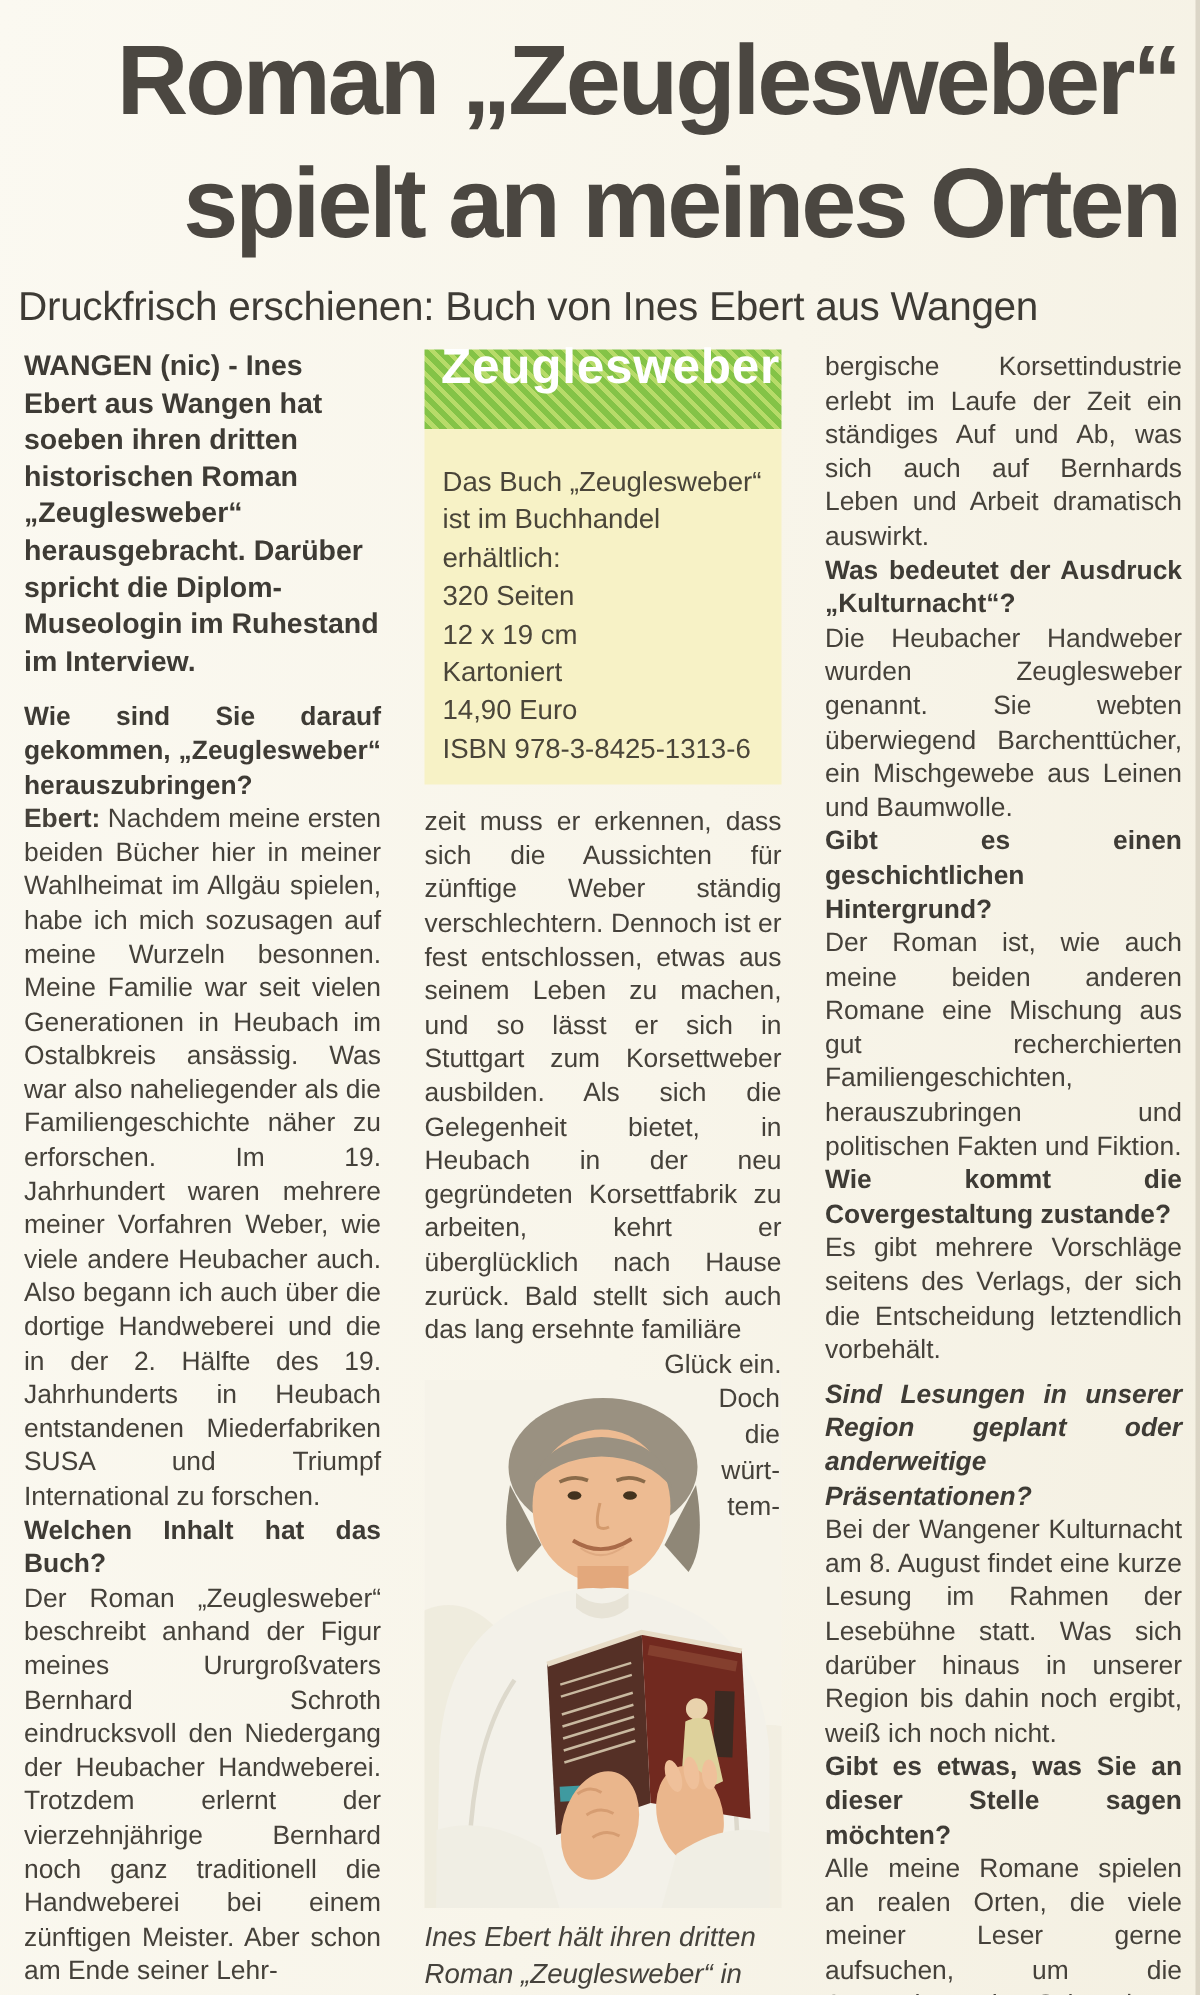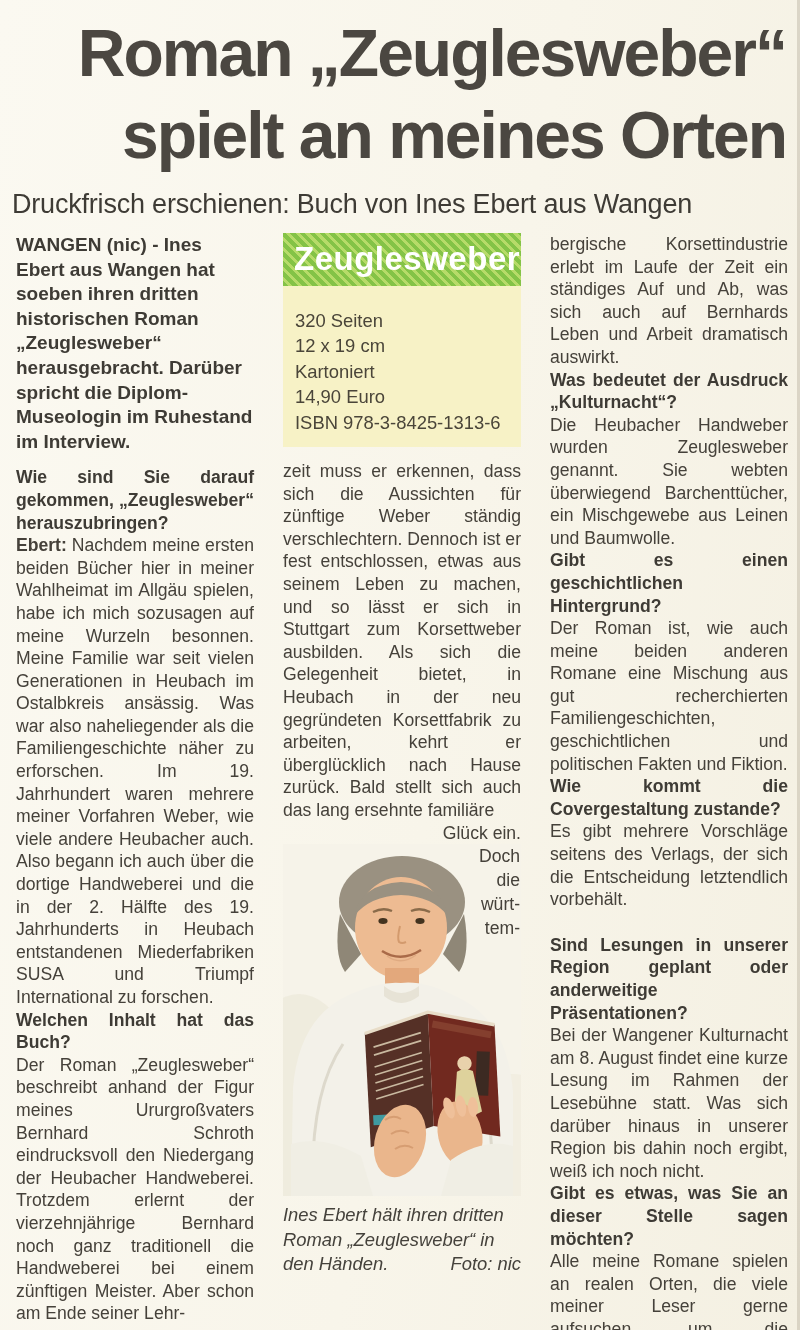--- a/index.html
+++ b/index.html
@@ -31,25 +31,25 @@
   
   .cols{
     display:flex; gap:29px; padding:13px 16px 0 16px; align-items:flex-start;
   }
   .col{ width:238px; flex:0 0 238px; font-size:17.6px; line-height:22.6px;
         text-align:justify; color:#45413a; hyphens:auto; }
   p{ margin:0; }
   .lead{ font-weight:bold; font-size:19px; line-height:24.6px;
          text-align:left; margin-bottom:12px; color:#3e3b35; }
   .q{ font-weight:bold; color:#3e3b35; }
-  .gap-top{ margin-top:23px; }
+  .gap-top{ margin-top:7px;font-style:italic; }
   
   .infobox{ margin-bottom:13px; }
   .infobox-header{
-    height:53px; display:flex; align-items:center; padding-left:11px;
+    height:53px; display:flex; padding-left:11px;
     background:repeating-linear-gradient(45deg,#84c347 0 4px,#b7db69 4px 7px);
   }
   .infobox-title{
     color:#ffffff; font-weight:bold; font-size:33px; letter-spacing:.5px;
   }
   .infobox-body{
     background:#f7f2c6; padding:22px 12px 12px 12px;
     font-size:18.4px; line-height:25.4px; color:#4a4539; text-align:left;
   }
   
@@ -86,20 +86,21 @@
       <p class="q">Welchen Inhalt hat das Buch?</p>
       <p class="a">Der Roman „Zeuglesweber“ beschreibt anhand der Figur meines Ururgroßvaters Bernhard Schroth eindrucksvoll den Niedergang der Heubacher Handweberei. Trotzdem erlernt der vierzehnjährige Bernhard noch ganz traditionell die Handweberei bei einem zünftigen Meister. Aber schon am Ende seiner Lehr-</p>
     </div>
 
     <div class="col">
       <div class="infobox">
         <div class="infobox-header">
           <span class="infobox-title">Zeuglesweber</span>
         </div>
         <div class="infobox-body">
+          <div>Das Buch „Zeuglesweber“ ist im Buchhandel erhältlich:</div>
           <div>320 Seiten</div>
           <div>12 x 19 cm</div>
           <div>Kartoniert</div>
           <div>14,90 Euro</div>
           <div>ISBN 978-3-8425-1313-6</div>
         </div>
       </div>
 
       <p class="a">zeit muss er erkennen, dass sich die Aussichten für zünftige Weber ständig verschlechtern. Dennoch ist er fest entschlossen, etwas aus seinem Leben zu machen, und so lässt er sich in Stuttgart zum Korsettweber ausbilden. Als sich die Gelegenheit bietet, in Heubach in der neu gegründeten Korsettfabrik zu arbeiten, kehrt er überglücklich nach Hause zurück. Bald stellt sich auch das lang ersehnte familiäre</p>
       <div class="gluck-line">Glück ein.</div>
@@ -182,21 +183,21 @@
         <span>Ines Ebert hält ihren dritten Roman „Zeuglesweber“ in den Händen.</span>
         <span class="credit">Foto: nic</span>
       </div>
     </div>
 
     <div class="col">
       <p class="a">bergische Korsettindustrie erlebt im Laufe der Zeit ein ständiges Auf und Ab, was sich auch auf Bernhards Leben und Arbeit dramatisch auswirkt.</p>
       <p class="q">Was bedeutet der Ausdruck „Kulturnacht“?</p>
       <p class="a">Die Heubacher Handweber wurden Zeuglesweber genannt. Sie webten überwiegend Barchenttücher, ein Mischgewebe aus Leinen und Baumwolle.</p>
       <p class="q">Gibt es einen geschichtlichen Hintergrund?</p>
-      <p class="a">Der Roman ist, wie auch meine beiden anderen Romane eine Mischung aus gut recherchierten Familiengeschichten, geschichtlichen und politischen Fakten und Fiktion.</p>
+      <p class="a">Der Roman ist, wie auch meine beiden anderen Romane eine Mischung aus gut recherchierten Familiengeschichten, herauszubringen und politischen Fakten und Fiktion.</p>
       <p class="q">Wie kommt die Covergestaltung zustande?</p>
       <p class="a">Es gibt mehrere Vorschläge seitens des Verlags, der sich die Entscheidung letztendlich vorbehält.</p>
       <p class="q gap-top">Sind Lesungen in unserer Region geplant oder anderweitige Präsentationen?</p>
       <p class="a">Bei der Wangener Kulturnacht am 8. August findet eine kurze Lesung im Rahmen der Lesebühne statt. Was sich darüber hinaus in unserer Region bis dahin noch ergibt, weiß ich noch nicht.</p>
       <p class="q">Gibt es etwas, was Sie an dieser Stelle sagen möchten?</p>
       <p class="a">Alle meine Romane spielen an realen Orten, die viele meiner Leser gerne aufsuchen, um die Atmosphäre der Schauplätze hautnah zu erleben.</p>
     </div>
 
   </div>
 </div>

